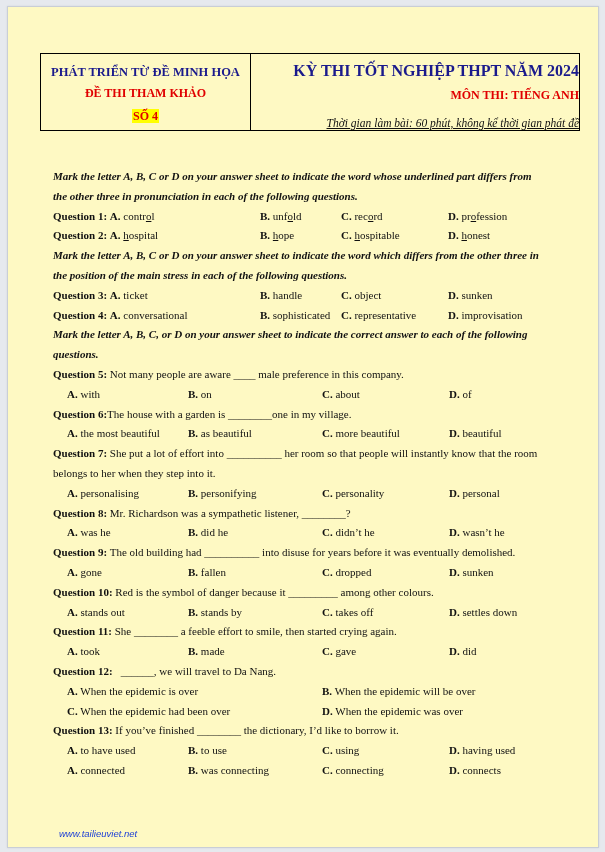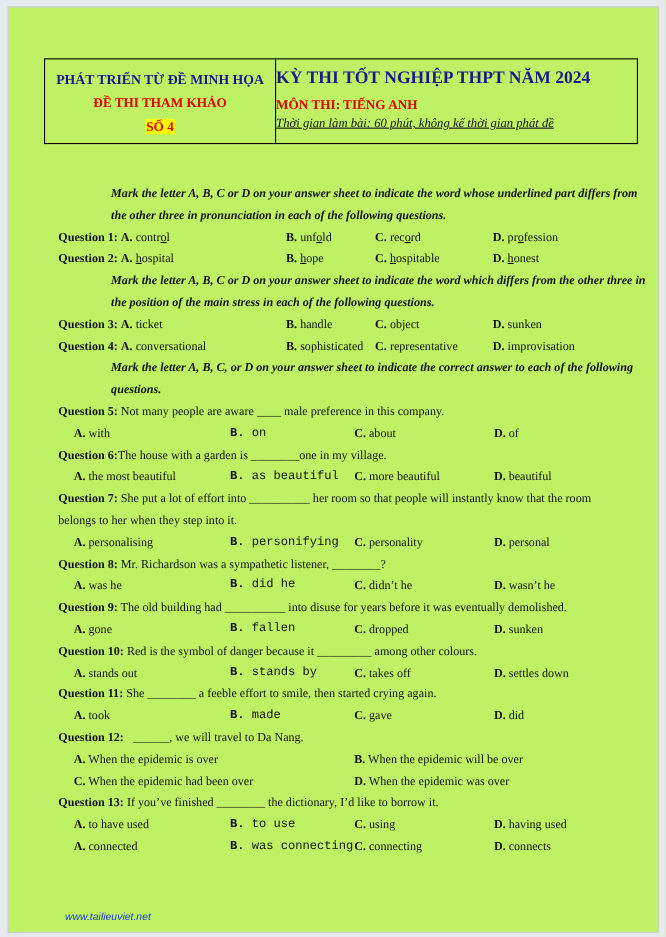--- a/index.html
+++ b/index.html
@@ -2,45 +2,45 @@
 <html><head>
 <meta charset="utf-8">
 <style>
   html, body { margin:0; padding:0; }
   body {
     width:605px; height:852px; background:#e6e9ee; position:relative; overflow:hidden;
     font-family:"Liberation Serif", "DejaVu Serif", serif; color:#111;
   }
   .page {
     position:absolute; left:7px; top:6px; width:590px; height:840px;
-    background:#bef264; border:1px solid #c9ced6; box-shadow:0 0 2px rgba(0,0,0,.08);
+    background:#fef9c3; border:1px solid #c9ced6; box-shadow:0 0 2px rgba(0,0,0,.08);
   }
   .header-table {
     position:absolute; left:32px; top:46px; width:540px; height:78px;
     border:1.3px solid #000; display:flex; box-sizing:border-box;
   }
   .hcell-left { width:210px; border-right:1.3px solid #000; text-align:center; box-sizing:border-box; }
-  .hcell-right { flex:1; text-align:left; }
+  .hcell-right { flex:1; text-align:right; }
   .hl1 { color:#1a1a8c; font-weight:bold; font-size:12.5px; margin-top:11px; }
   .hl2 { color:#e00000; font-weight:bold; font-size:12px; margin-top:6px; }
   .hl3 { margin-top:5px; }
   .hl3 span { background:#ffff00; color:#e00000; font-weight:bold; font-size:12px; padding:0 1px; }
   .hr1 { color:#1a1a8c; font-weight:bold; font-size:16px; margin-top:8px; }
   .hr2 { color:#e00000; font-weight:bold; font-size:12px; margin-top:8px; }
-  .hr3 { font-style:italic; text-decoration:underline; font-size:11.5px; margin-top:3px; }
+  .hr3 { font-style:italic; text-decoration:underline; font-size:11.5px; margin-top:14px; }
 
   .content { position:absolute; left:45px; top:160px; width:520px; font-size:11px; }
   .line { height:19.8px; line-height:19.8px; white-space:nowrap; position:relative; }
-  .instr { font-weight:bold; font-style:italic;margin-left:48px; }
+  .instr { font-weight:bold; font-style:italic; }
   .qlabel { font-weight:bold; }
   .opt { position:absolute; top:0; }
   .opt b { font-weight:bold; }
   .u { text-decoration:underline; }
   .c1 { left:0; } .c2 { left:179px;margin-left:28px; } .c3 { left:288px; } .c4 { left:395px; }
-  .o1 { left:14px; } .o2 { left:156px;font-family:Liberation Mono, monospace; } .o3 { left:269px; } .o4 { left:396px; }
+  .o1 { left:14px; } .o2 { left:135px; } .o3 { left:269px; } .o4 { left:396px; }
   .w1 { left:14px; } .w2 { left:269px; }
   .footer {
     position:absolute; left:51px; top:821px; font-family:"Liberation Sans", sans-serif;
     font-style:italic; font-size:9.5px; color:#1d3fd6; 
   }
 </style>
 </head>
 <body>
 
 <div class="page">

